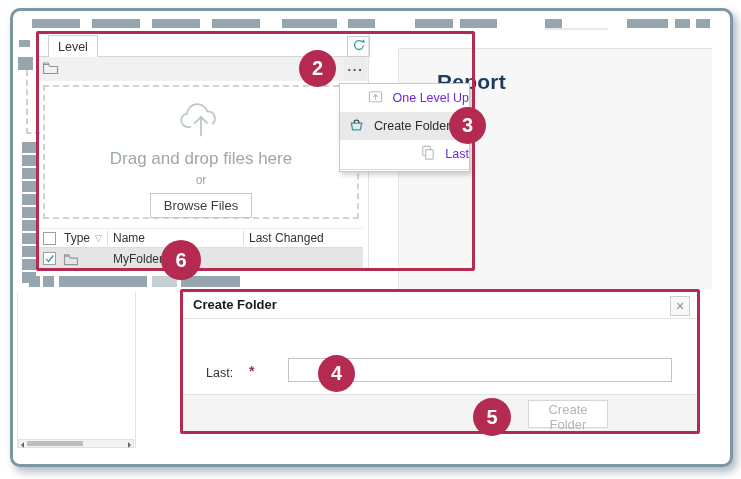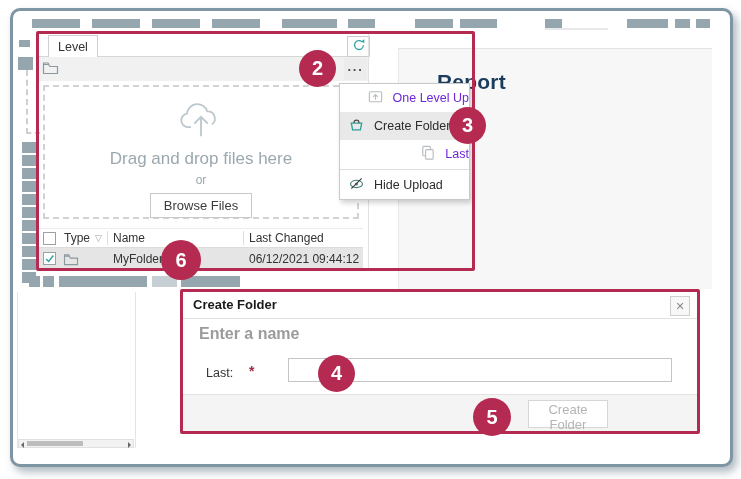--- a/index.html
+++ b/index.html
@@ -177,21 +177,20 @@
       <svg width="11" height="11" viewBox="0 0 13 13" style="display:block;margin:0 auto">
         <polyline points="2.5,7 5.5,10 11,3" stroke="#35a3a0" stroke-width="1.8" fill="none"></polyline>
       </svg>
     </span>
     <span style="position:absolute;left:26px;top:4px">
       <svg width="16" height="13" viewBox="0 0 17 14">
         <path d="M1.5 3.5 h5 l1.5 2 h7.5 v7 h-14 z M1.5 3.5 v-1.5 h4.5 l1 1.5" fill="none" stroke="#8d989e" stroke-width="1.2"></path>
       </svg>
     </span>
     <span class="cell" style="left:76px">MyFolder</span>
-    <span class="cell" style="left:212px">06/12/2021 09:44:12</span>
   </div>
 
   <div class="abs menu">
     <div class="menu-item disabled">
       <span>
         <svg width="17" height="17" viewBox="0 0 18 18">
           <rect x="2.5" y="4" width="13" height="10.5" rx="1" fill="none" stroke="#b9bdbf" stroke-width="1.2"></rect>
           <path d="M9 12.5 V7.5 M6.6 9.4 L9 7 L11.4 9.4" fill="none" stroke="#b9bdbf" stroke-width="1.2"></path>
         </svg>
       </span>
@@ -209,39 +208,28 @@
     <div class="menu-item disabled">
       <span>
         <svg width="17" height="17" viewBox="0 0 18 18">
           <rect x="4" y="2.5" width="8" height="10" rx="1" fill="#fff" stroke="#b9bdbf" stroke-width="1.2"></rect>
           <rect x="7" y="6" width="8" height="10" rx="1" fill="#fff" stroke="#b9bdbf" stroke-width="1.2"></rect>
         </svg>
       </span>
       <span>Last</span>
     </div>
     <div class="menu-sep"></div>
-    <div class="menu-item">
-      <span>
-        <svg width="17" height="17" viewBox="0 0 18 18">
-          <ellipse cx="9" cy="9.5" rx="6.3" ry="3.9" fill="none" stroke="#4d7f7c" stroke-width="1.2"></ellipse>
-          <circle cx="9" cy="9.5" r="1.6" fill="#4d7f7c"></circle>
-          <path d="M3.5 14.5 L14.5 3.5" stroke="#3d3d3d" stroke-width="1.2"></path>
-        </svg>
-      </span>
-      <span>Hide Upload</span>
-    </div>
   </div>
 
   <div class="abs anno-rect"></div>
 
   <div class="abs dialog">
     <div class="dlg-titlebar"></div>
     <div class="dlg-title">Create Folder</div>
     <div class="dlg-close">✕</div>
-    <div class="dlg-heading">Enter a name</div>
     <label class="dlg-label">Last:</label>
     <span class="dlg-req">*</span>
     <input class="dlg-input" value="" style="">
     <div class="dlg-footer">
       <button class="btn btn-create" disabled="">Create Folder</button>
     </div>
   </div>
 
   <div class="abs scrolltrack">
     <span class="arrowL"></span>

